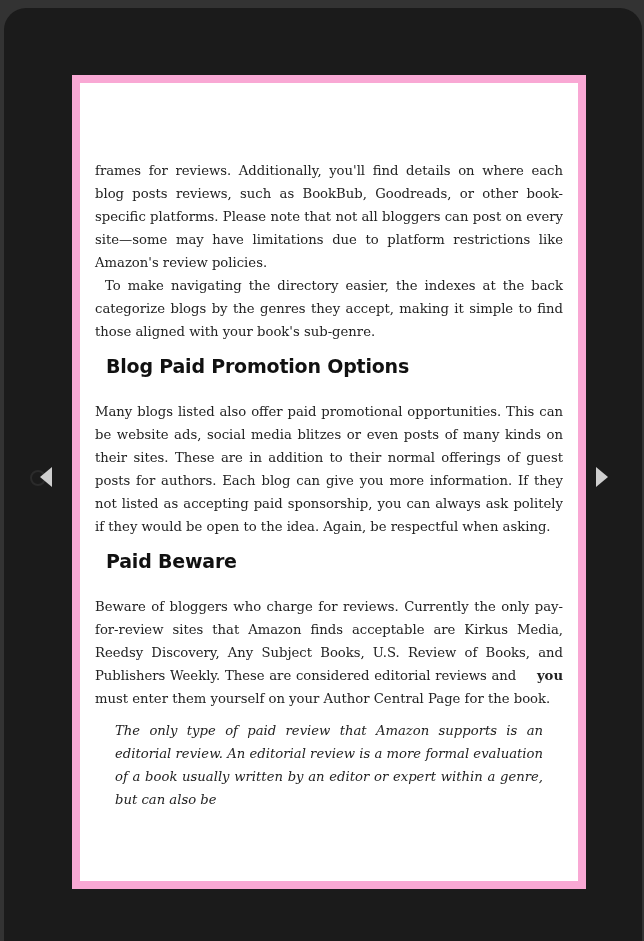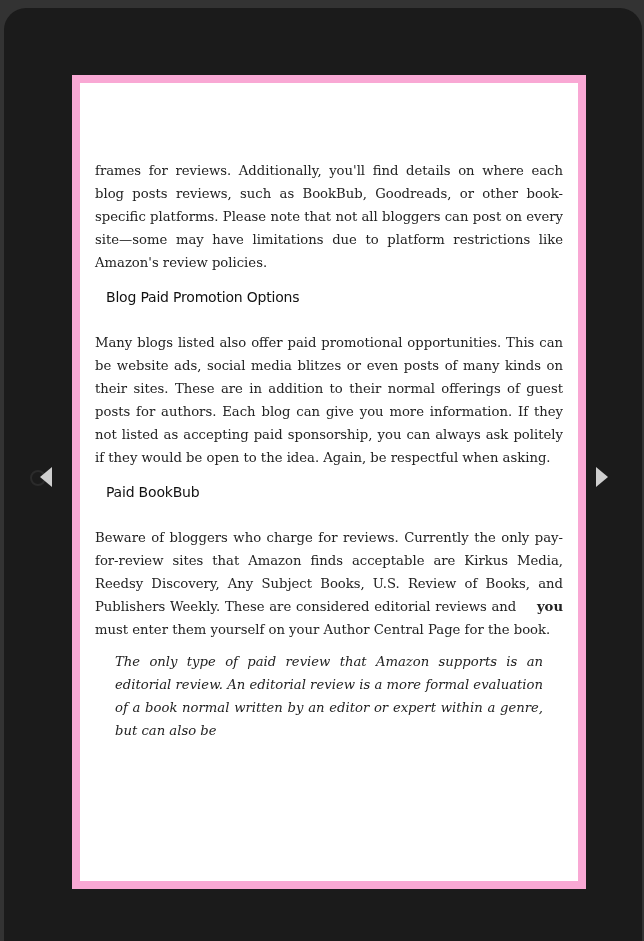--- a/index.html
+++ b/index.html
@@ -2,42 +2,43 @@
 <html><head>
 <meta charset="utf-8">
 <style>
   html, body { margin:0; padding:0; }
   body { width:644px; height:941px; background:#333333; position:relative; overflow:hidden; font-family:"DejaVu Serif", serif; }
   .device { position:absolute; left:4px; top:8px; width:638px; height:960px; background:#1b1b1b; border-radius:22px; }
   .page { position:absolute; left:72px; top:75px; width:498px; height:798px; background:#fff; border:8px solid #f9a8d4; }
   .content { position:absolute; left:15px; right:15px; top:76px; color:#222; font-size:13.2px; line-height:23px; }
   .content p { margin:0; text-align:justify; }
   .indent { text-indent:10px; }
-  h2 { font-family:"DejaVu Sans", sans-serif; font-weight:normal; font-size:14px; color:#111; margin:10px 0 0 11px; line-height:26px; letter-spacing:-0.2px; }
+  h2 { font-family:"DejaVu Sans", sans-serif; font-weight:bold; font-size:19px; color:#111; margin:10px 0 0 11px; line-height:26px; letter-spacing:-0.2px; }
   .h2-gap { height:21px; }
   .quote { margin:9px 20px 0 20px !important; font-style:italic; }
   .nav { position:absolute; width:0; height:0; cursor:pointer; }
   .nav-prev { left:40px; top:467px; border-top:10px solid transparent; border-bottom:10px solid transparent; border-right:12px solid #cfcfcf; }
   .nav-next { left:596px; top:467px; border-top:10px solid transparent; border-bottom:10px solid transparent; border-left:12px solid #cfcfcf; }
   .spinner { position:absolute; left:30px; top:470px; width:12px; height:12px; border-radius:50%; border:2px solid #2b2b2b; }
   b { font-weight:bold;margin-left:16px; }
 </style>
 </head>
 <body>
 
 <div class="device"></div>
 
 <div class="spinner"></div>
 <div class="nav nav-prev"><span></span></div>
 <div class="nav nav-next"><span></span></div>
 
 <div class="page">
   <div class="content">
     <p>frames for reviews. Additionally, you'll find details on where each blog posts reviews, such as BookBub, Goodreads, or other book-specific platforms. Please note that not all bloggers can post on every site—some may have limitations due to platform restrictions like Amazon's review policies.</p>
+    <p class="indent">To make navigating the directory easier, the indexes at the back categorize blogs by the genres they accept, making it simple to find those aligned with your book's sub-genre.</p>
     <h2>Blog Paid Promotion Options</h2>
     <div class="h2-gap"></div>
     <p>Many blogs listed also offer paid promotional opportunities. This can be website ads, social media blitzes or even posts of many kinds on their sites. These are in addition to their normal offerings of guest posts for authors. Each blog can give you more information. If they not listed as accepting paid sponsorship, you can always ask politely if they would be open to the idea. Again, be respectful when asking.</p>
-    <h2>Paid BookBub</h2>
+    <h2>Paid Beware</h2>
     <div class="h2-gap"></div>
     <p><span>Beware of bloggers who charge for reviews. Currently the only pay-for-review sites that Amazon finds acceptable are Kirkus Media, Reedsy Discovery, Any Subject Books, U.S. Review of Books, and Publishers Weekly. These are considered editorial reviews and </span><b>you</b><span> must enter them yourself on your Author Central Page for the book.</span></p>
-    <p class="quote">The only type of paid review that Amazon supports is an editorial review. An editorial review is a more formal evaluation of a book normal written by an editor or expert within a genre, but can also be</p>
+    <p class="quote">The only type of paid review that Amazon supports is an editorial review. An editorial review is a more formal evaluation of a book usually written by an editor or expert within a genre, but can also be</p>
   </div>
 </div>
 
 </body></html>

